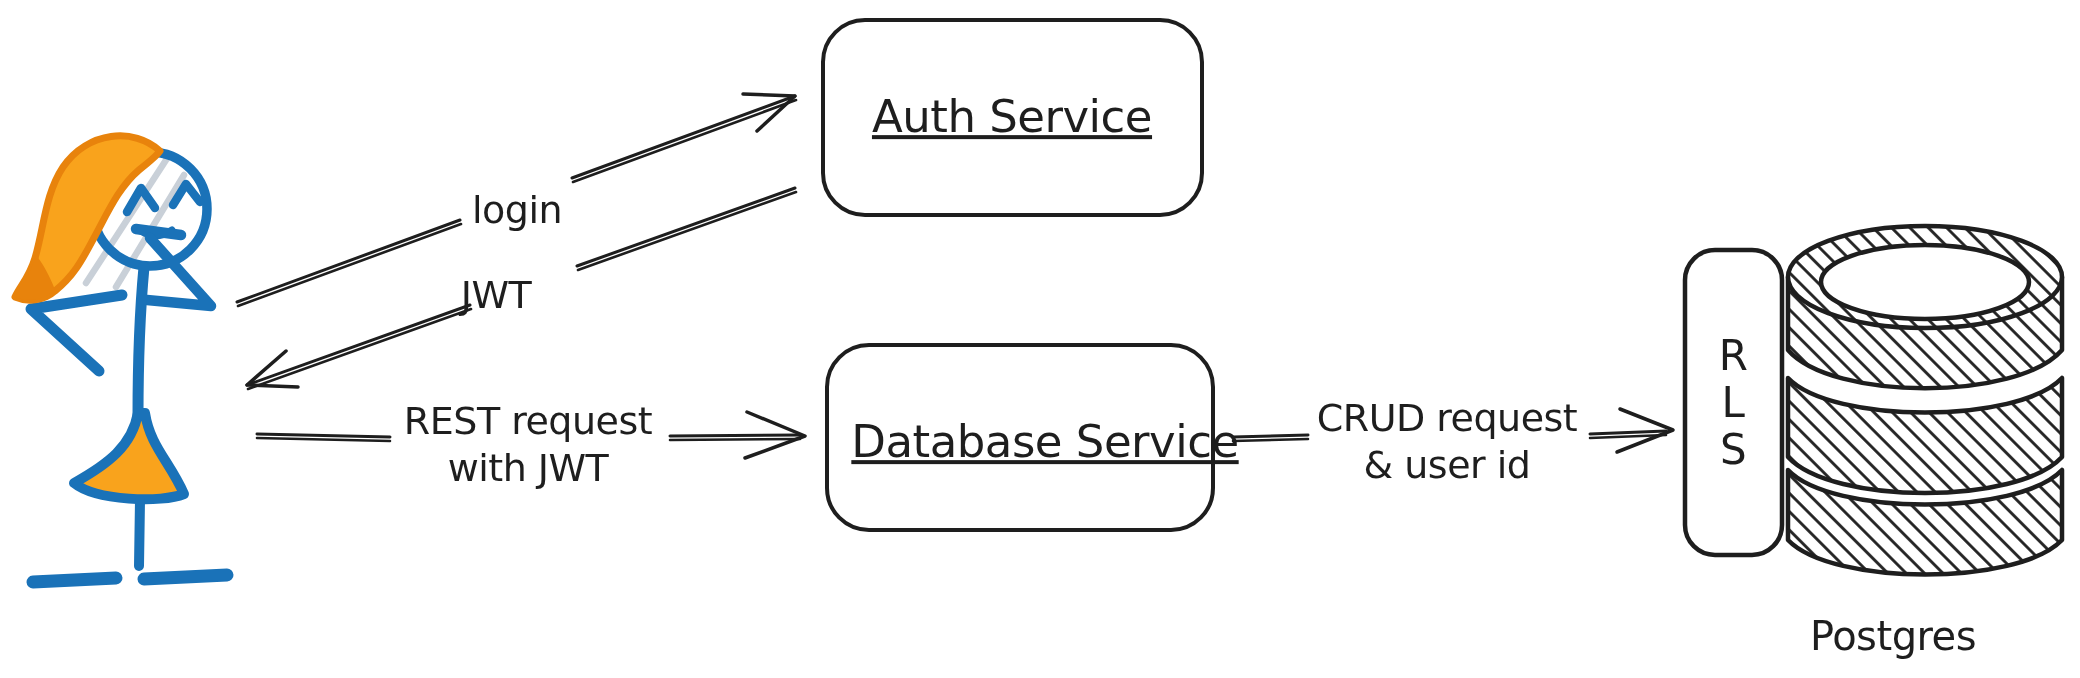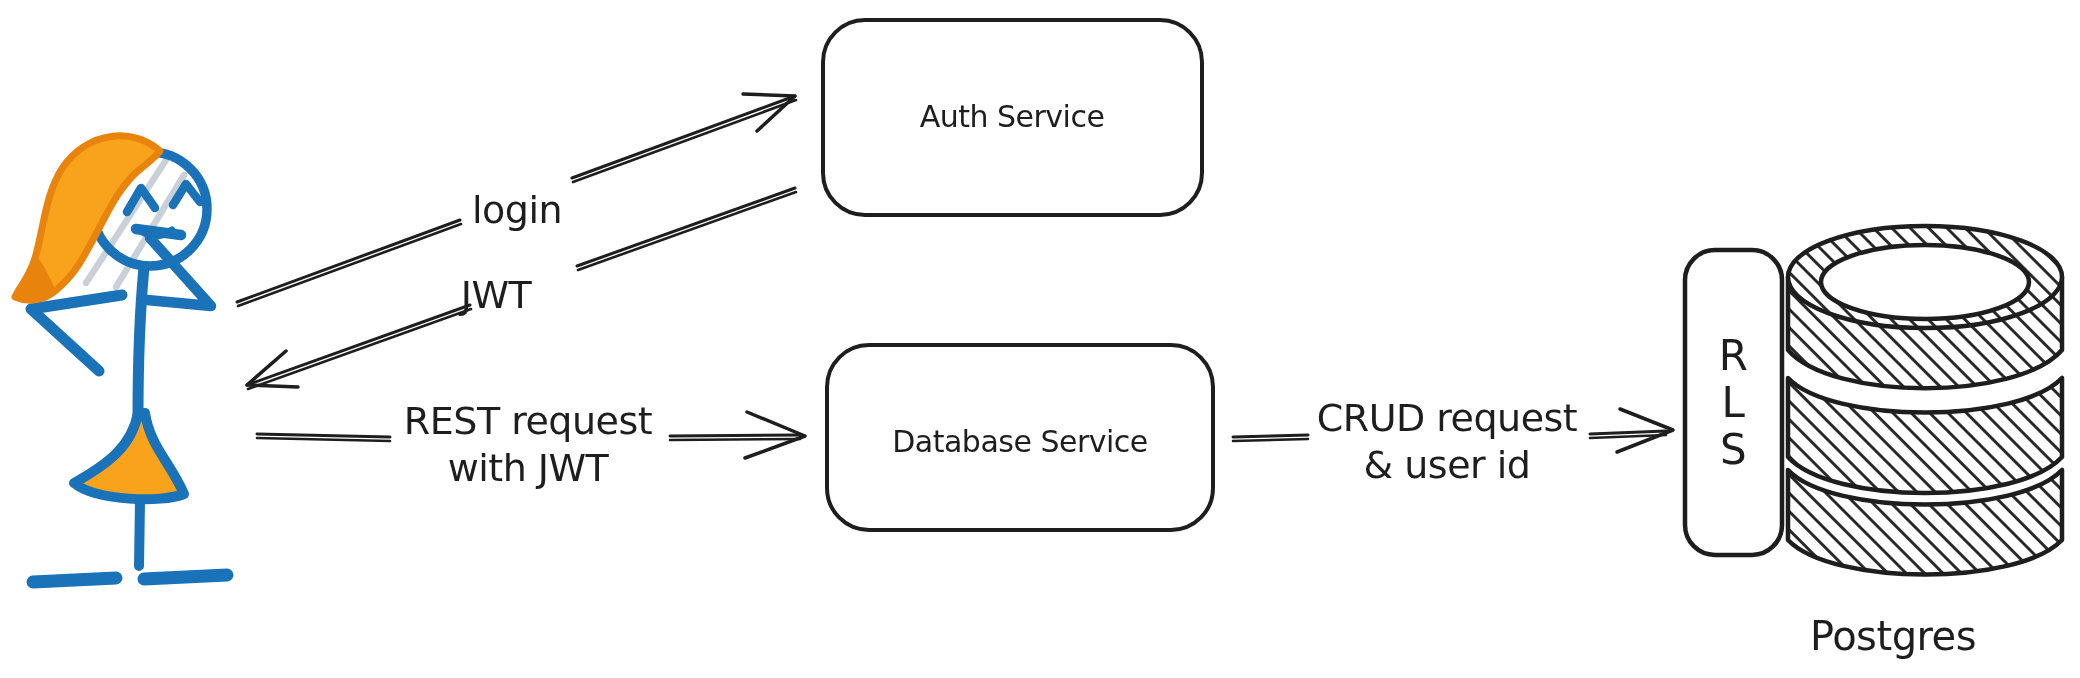--- a/index.html
+++ b/index.html
@@ -25,34 +25,34 @@
   .lbl {
     position: absolute;
     transform: translate(-50%, -50%);
     white-space: nowrap;
     color: #1e1e1e;
     font-family: "DejaVu Sans", sans-serif;
     letter-spacing: -0.5px;
     text-align: center;
     line-height: 1.15;
   }
-  .node-title { font-size: 30px; }
+  .node-title { font-size: 45px; text-decoration: underline; }
   .arrow-label { font-size: 38px; margin-top: 12px; }
   .arrow-label .line { display: block; line-height: 47px; }
   .rls-letters {
     font-size: 42px;
     line-height: 47px;
     display: flex;
     flex-direction: column;
     align-items: center;
   }
   .postgres-label { font-size: 40px; }
 
   .lbl-auth      { left: 1012px; top: 117px; }
-  .lbl-db        { left: 1020px; top: 442px; text-align: center; }
+  .lbl-db        { left: 1045px; top: 442px; text-align: center; }
   .lbl-login     { left: 517px;  top: 199px; }
   .lbl-jwt       { left: 496px;  top: 284px; }
   .lbl-rest      { left: 528px;  top: 433px; }
   .lbl-crud      { left: 1447px; top: 430px; }
   .lbl-rls       { left: 1733px; top: 402px; }
   .lbl-postgres  { left: 1893px; top: 636px; }
 </style>
 </head>
 <body>
 

